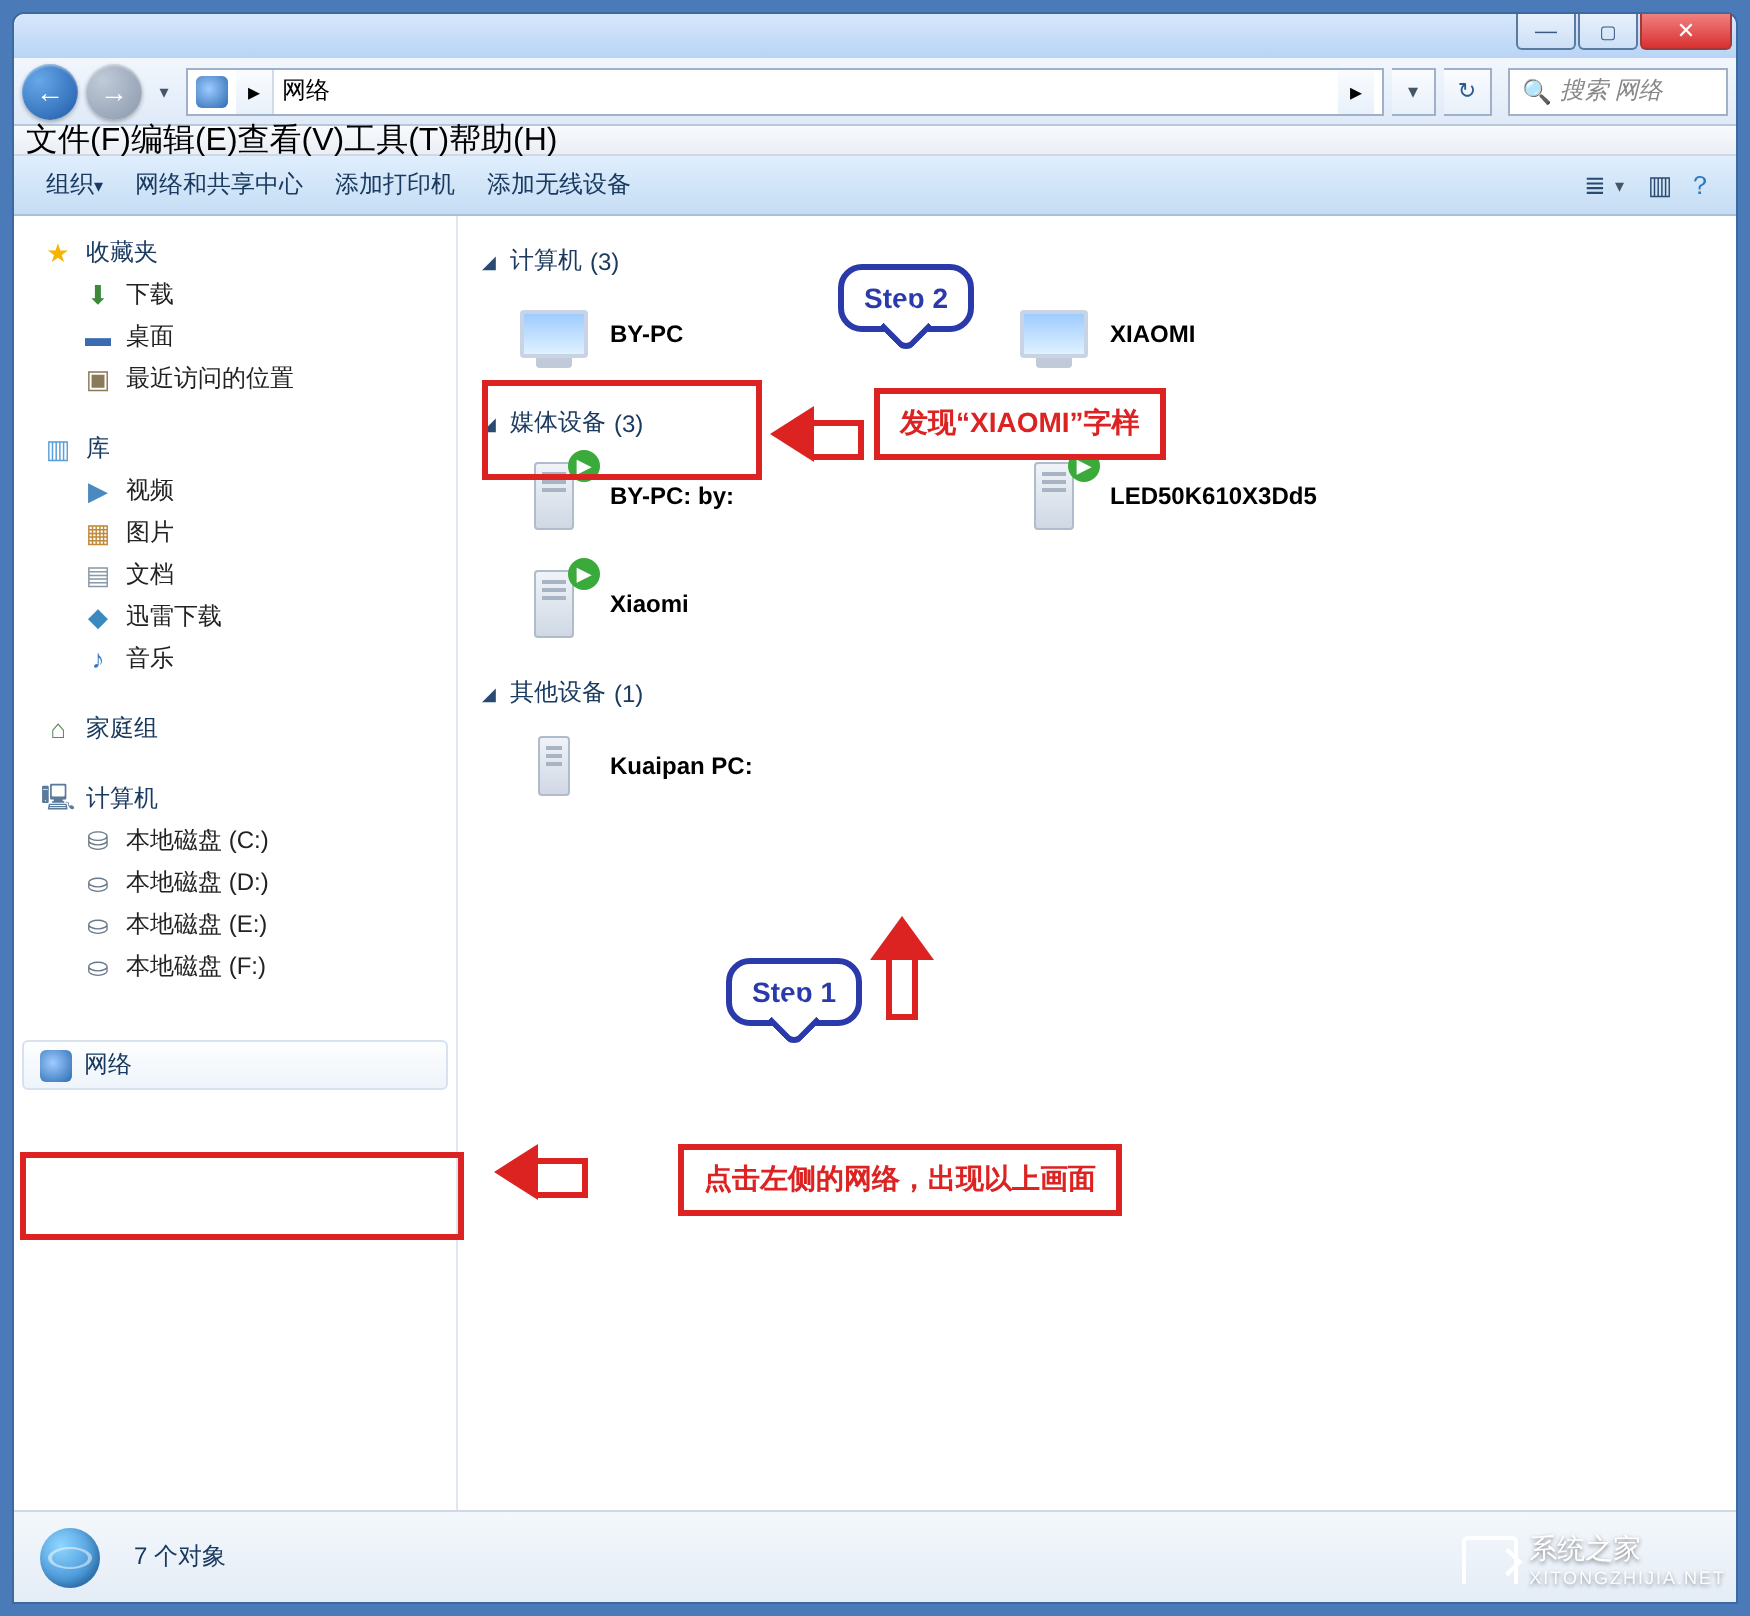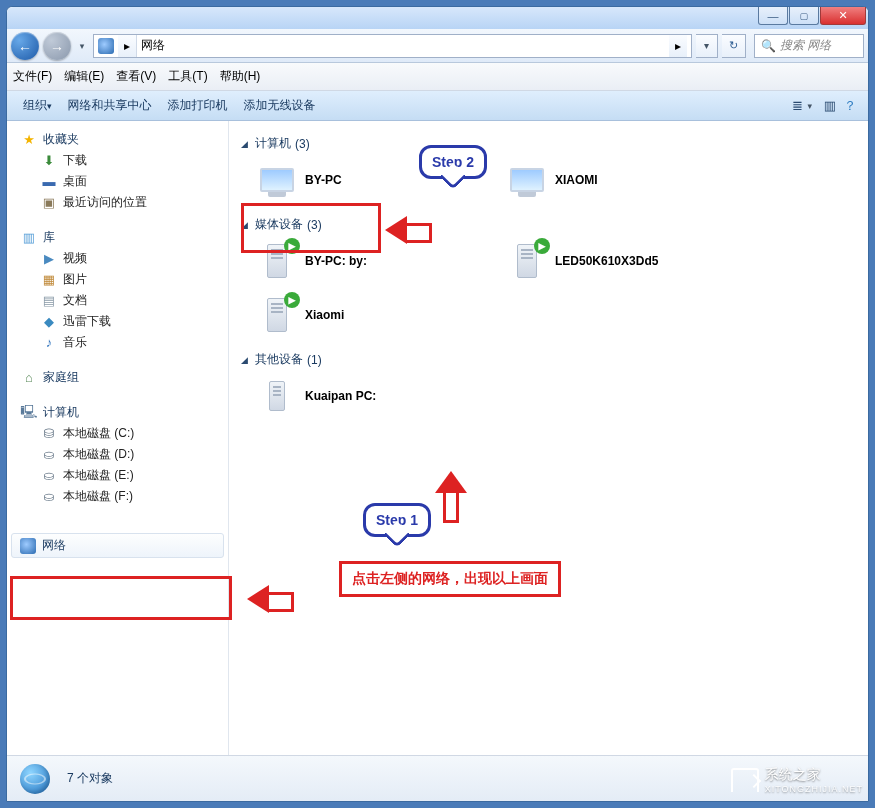--- a/index.html
+++ b/index.html
@@ -17,21 +17,21 @@
 .navcircle { width: 28px; height: 28px; border-radius: 50%; background: radial-gradient(circle at 30% 30%,#67a8e8,#1e5aa8); display: flex; align-items: center; justify-content: center; color: #fff; font-size: 14px; cursor: pointer; box-shadow: 0 1px 2px rgba(0,0,0,.3), inset 0 1px 1px rgba(255,255,255,.4); }
 .navcircle.disabled { background: radial-gradient(circle at 30% 30%,#c0cad8,#8a98ac); }
 .navdrop { width: 14px; font-size: 9px; color: #456; cursor: pointer; text-align: center; }
 .addressbar { flex: 1; height: 24px; background: #fff; border: 1px solid #a0b0c8; display: flex; align-items: center; padding: 0 4px; gap: 4px; font-size: 12px; }
 .addressbar .crumb { background: linear-gradient(#fafcff,#e8f0fa); border-right: 1px solid #d0dae8; padding: 0 6px; height: 100%; display: flex; align-items: center; cursor: pointer; }
 .refreshseg { width: 24px; height: 24px; background: linear-gradient(#fafcff,#e8f0fa); border: 1px solid #a0b0c8; border-left: none; display: flex; align-items: center; justify-content: center; font-size: 11px; color: #2a5a90; cursor: pointer; }
 .searchbar { width: 110px; height: 24px; background: #fff; border: 1px solid #a0b0c8; display: flex; align-items: center; padding: 0 6px; margin-left: 4px; font-size: 12px; color: #888; font-style: italic; }
 .searchbar .sicon { margin-right: 4px; font-style: normal; color: #555; }
 
 
-.menubar { height: 28px; background: linear-gradient(#f8fafc,#eaeef5); border-bottom: 1px solid #d0d8e4; display: flex; align-items: center; padding: 0 6px; font-size: 12px; gap: 12px; }
+.menubar { height: 15px; background: linear-gradient(#f8fafc,#eaeef5); border-bottom: 1px solid #d0d8e4; display: flex; align-items: center; padding: 0 6px; font-size: 16px; }
 .menubar span { cursor: pointer; }
 
 
 .toolbar { height: 30px; background: linear-gradient(#dfeefd,#c5ddf4); border-bottom: 1px solid #a8c0dc; display: flex; align-items: center; padding: 0 8px; font-size: 12px; color: #1a3a60; }
 .toolbar .tbtn { padding: 4px 8px; cursor: pointer; display: flex; align-items: center; gap: 0; }
 .toolbar .spacer { flex: 1; }
 .toolbar .ticon { width: 20px; text-align: center; cursor: pointer; font-size: 13px; color: #2a4a70; }
 
 
 .body { flex: 1; display: flex; min-height: 0; }
@@ -284,29 +284,30 @@
           <div class="it-icon">
               <div class="tower" style="width:16px;height:30px"></div>
             </div>
           <span>Kuaipan PC:</span>
         </div>
       </div>
 
       <div class="annot-box" style="left:12px; top:82px; width:140px; height:50px"></div>
       <div class="annot-callout co-step2" style="left:190px; top:24px">Step 2</div>
       <div class="arrow-r" style="left:156px; top:95px"></div>
-
-      <div class="annot-callout co-step1" style="left:134px; top:382px">Step 1</div>
+      <div class="annot-label" style="left:208px; top:86px">发现“XIAOMI”字样</div>
+
+      <div class="annot-callout co-step1" style="left:134px; top:371px">Step 1</div>
       <div class="arrow-up" style="left:206px; top:350px">
           <div class="head"></div>
           <div class="shaft"></div>
         </div>
 
       <div class="arrow-r" style="left:18px; top:464px"></div>
-      <div class="annot-label" style="left:110px; top:440px">点击左侧的网络，出现以上画面</div>
+      <div class="annot-label" style="left:110px; top:464px">点击左侧的网络，出现以上画面</div>
     </div>
   </div>
 
   <div class="statusbar">
     <div class="bigicon">
         <div class="globe">
           <div class="band"></div>
         </div>
       </div>
     <span>7 个对象</span>

